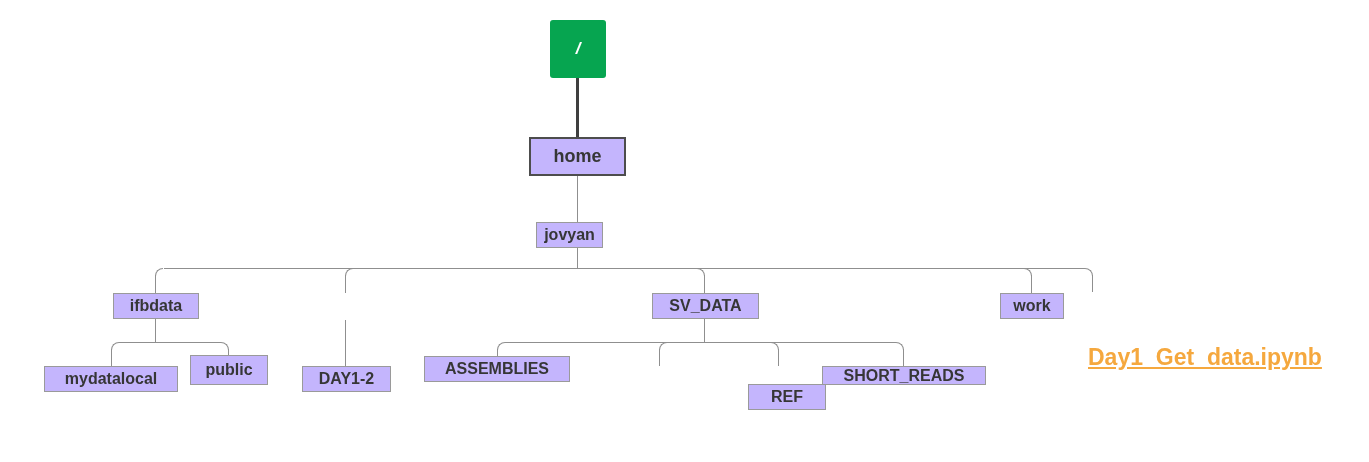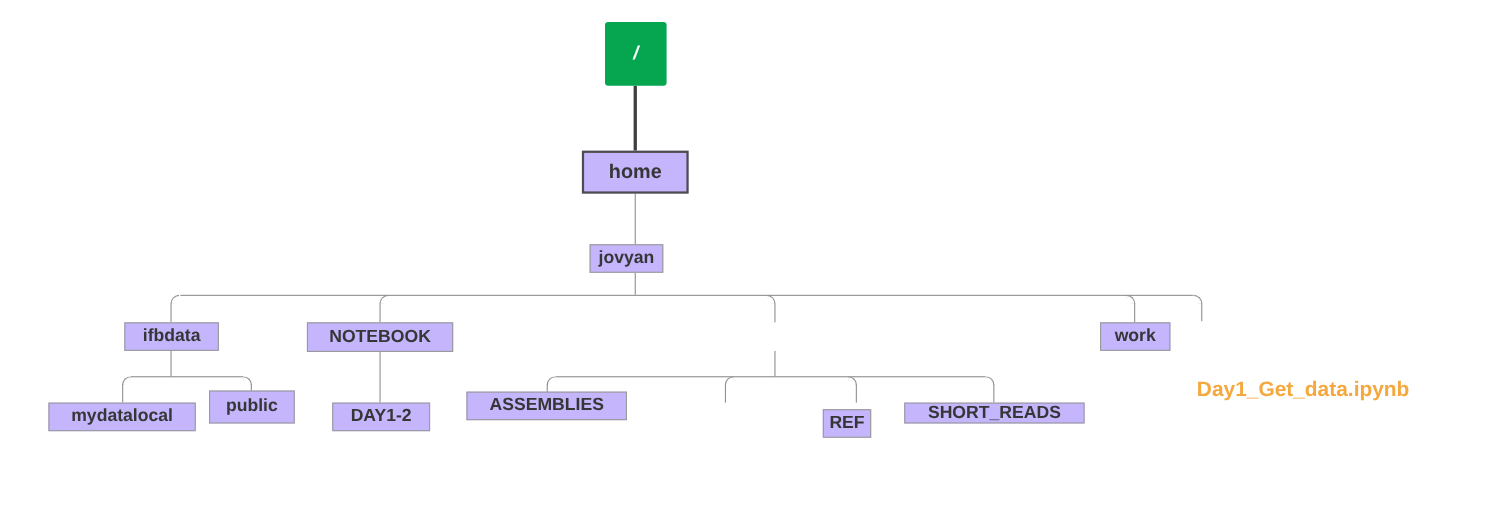--- a/index.html
+++ b/index.html
@@ -54,22 +54,23 @@
   }
   .corner-tr{
     position:absolute;width:8px;height:8px;box-sizing:border-box;
     border-right:1px solid var(--line);border-top:1px solid var(--line);
     border-top-right-radius:8px;
   }
   .file-label{
     position:absolute;
     color:var(--file-text);
     font-weight:bold;
-    font-size:19px;
+    font-size:23px;
     white-space:nowrap;
+    text-decoration:underline;
   }
 </style>
 </head>
 <body>
 
 <div class="canvas">
 
   <div class="thickline" style="left:576px;top:78px;height:59px"></div>
   <div class="vline" style="left:577px;top:176px;height:46px"></div>
 
@@ -104,25 +105,25 @@
   <div class="corner-tr" style="left:771px;top:342px"></div>
   <div class="vline" style="left:778px;top:349px;height:17px"></div>
   <div class="corner-tr" style="left:896px;top:342px"></div>
   <div class="vline" style="left:903px;top:349px;height:17px"></div>
 
   <div class="node root" style="left:550px;top:20px;width:56px;height:58px">/</div>
   <div class="node home" style="left:529px;top:137px;width:97px;height:39px">home</div>
   <div class="node" style="left:536px;top:222px;width:67px;height:26px">jovyan</div>
 
   <div class="node" style="left:113px;top:293px;width:86px;height:26px">ifbdata</div>
-  <div class="node" style="left:279px;top:293px;width:133px;height:27px">NOTEBOOK</div>
+  <div class="node" style="left:652px;top:293px;width:107px;height:26px">SV_DATA</div>
   <div class="node" style="left:1000px;top:293px;width:64px;height:26px">work</div>
 
   <div class="node" style="left:44px;top:366px;width:134px;height:26px">mydatalocal</div>
   <div class="node" style="left:190px;top:355px;width:78px;height:30px">public</div>
   <div class="node" style="left:302px;top:366px;width:89px;height:26px">DAY1-2</div>
   <div class="node" style="left:424px;top:356px;width:146px;height:26px">ASSEMBLIES</div>
-  <div class="node" style="left:748px;top:372px;width:44px;height:26px">REF</div>
+  <div class="node" style="left:748px;top:384px;width:78px;height:26px">REF</div>
   <div class="node" style="left:822px;top:366px;width:164px;height:19px">SHORT_READS</div>
 
   <div class="file-label" style="left:1088px;top:344px">Day1_Get_data.ipynb</div>
 
 </div>
 
 </body></html>

